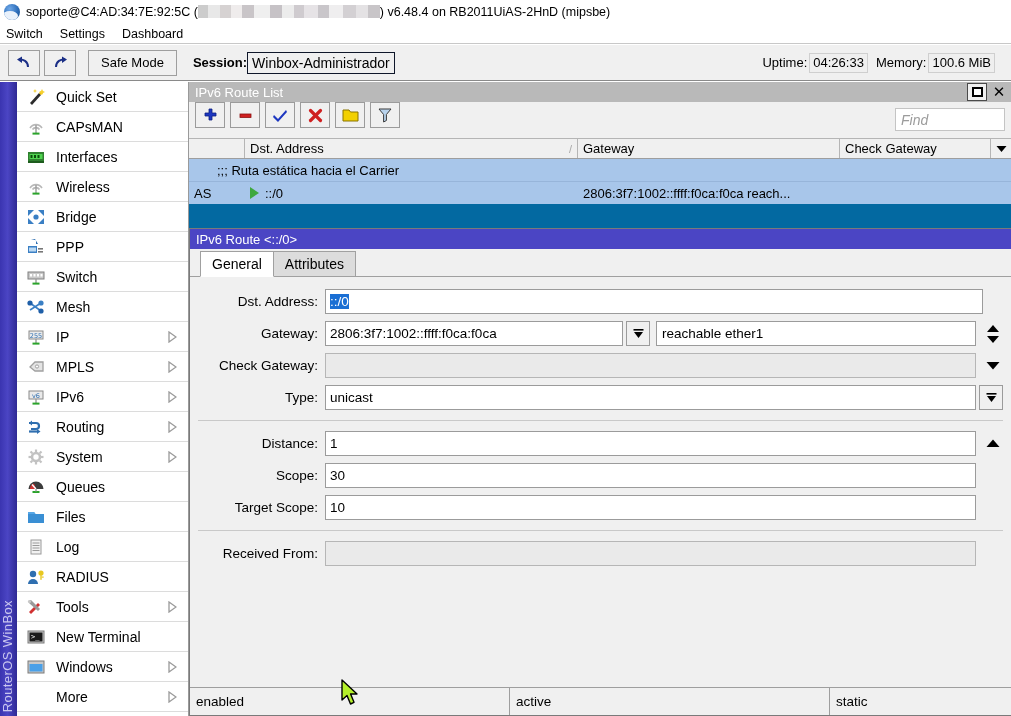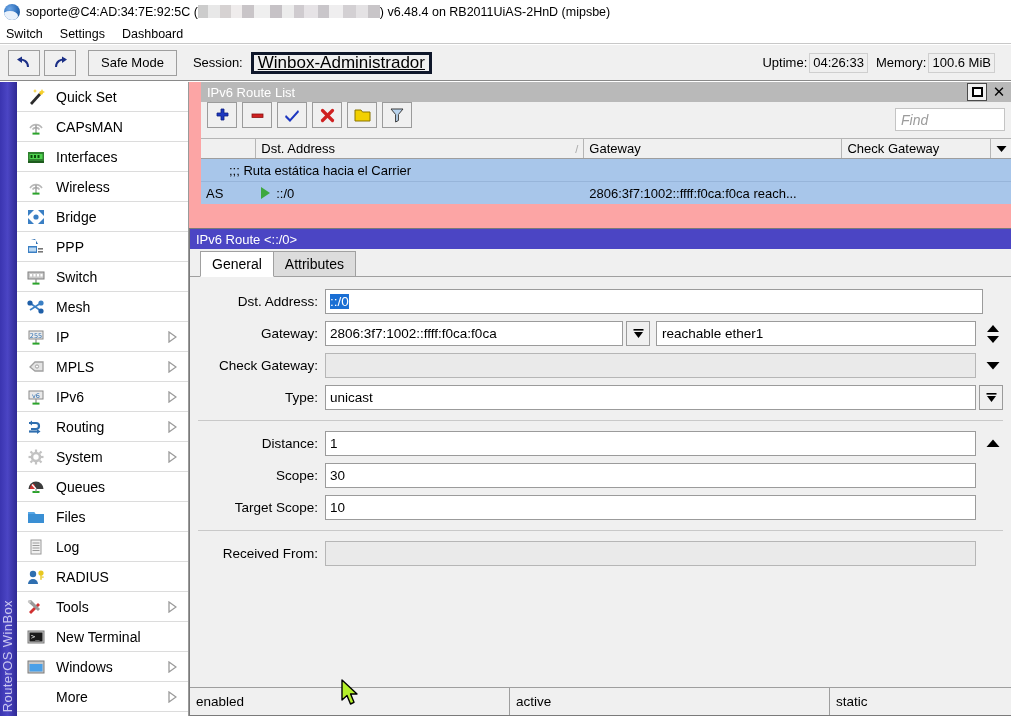--- a/index.html
+++ b/index.html
@@ -73,24 +73,24 @@
     display: flex; align-items: center; justify-content: center;
     margin-right: 4px; cursor: pointer;
     color: #1b2f86; font-size: 15px;
   }
   .safemode {
     height: 26px; border: 1px solid #9e9e9e; background: #f0f0f0;
     display: flex; align-items: center; justify-content: center;
     padding: 0 12px; margin-left: 8px; margin-right: 16px; cursor: pointer;
     font-size: 13px;
   }
-  .sess-label { margin-right: 8px; font-size: 13px; }
+  .sess-label { margin-right: 0; font-size: 13px; font-weight: bold; }
   .sess-box {
-    height: 22px; border: 3px solid #0f172a; background: #f0f0f0;
-    display: flex; align-items: center; padding: 0 4px; font-size: 17px; text-decoration: underline;
+    height: 22px; border: 1px solid #0f172a; background: #f0f0f0;
+    display: flex; align-items: center; padding: 0 4px; font-size: 14px;
   }
   .spacer { flex: 1 1 auto; }
   .stat-label { font-size: 13px; margin-right: 2px; }
   .stat-box {
     height: 20px; border: 1px solid #cfcfcf; background: #efefef;
     display: flex; align-items: center; padding: 0 3px; font-size: 13px;
     margin-right: 8px;
   }
 
   
@@ -123,23 +123,22 @@
   .menu-lbl { flex: 1 1 auto; }
   .menu-arrow {
     width: 14px; flex: none; margin-right: 6px;
   }
   .menu-arrow svg { display:block; }
   .menu-row.noicon .menu-lbl { padding-left: 33px; }
 
   
   .routelist {
     position: absolute; left: 188px; top: 82px; width: 823px; height: 634px;
-    background: #fca5a5;
+    background: #0369a1;
     border-left: 1px solid #9a9a9a;
-    padding-left: 12px;
   }
   .rl-title {
     height: 20px; background: #b9b9b9; color: #ffffff;
     display: flex; align-items: center; padding-left: 6px;
     font-size: 13px;
   }
   .rl-title .t { flex: 1 1 auto; }
   .win-ctrl {
     width: 20px; height: 18px; border: 1px solid #4a4a4a; background: #f0f0f0;
     display: flex; align-items: center; justify-content: center;

